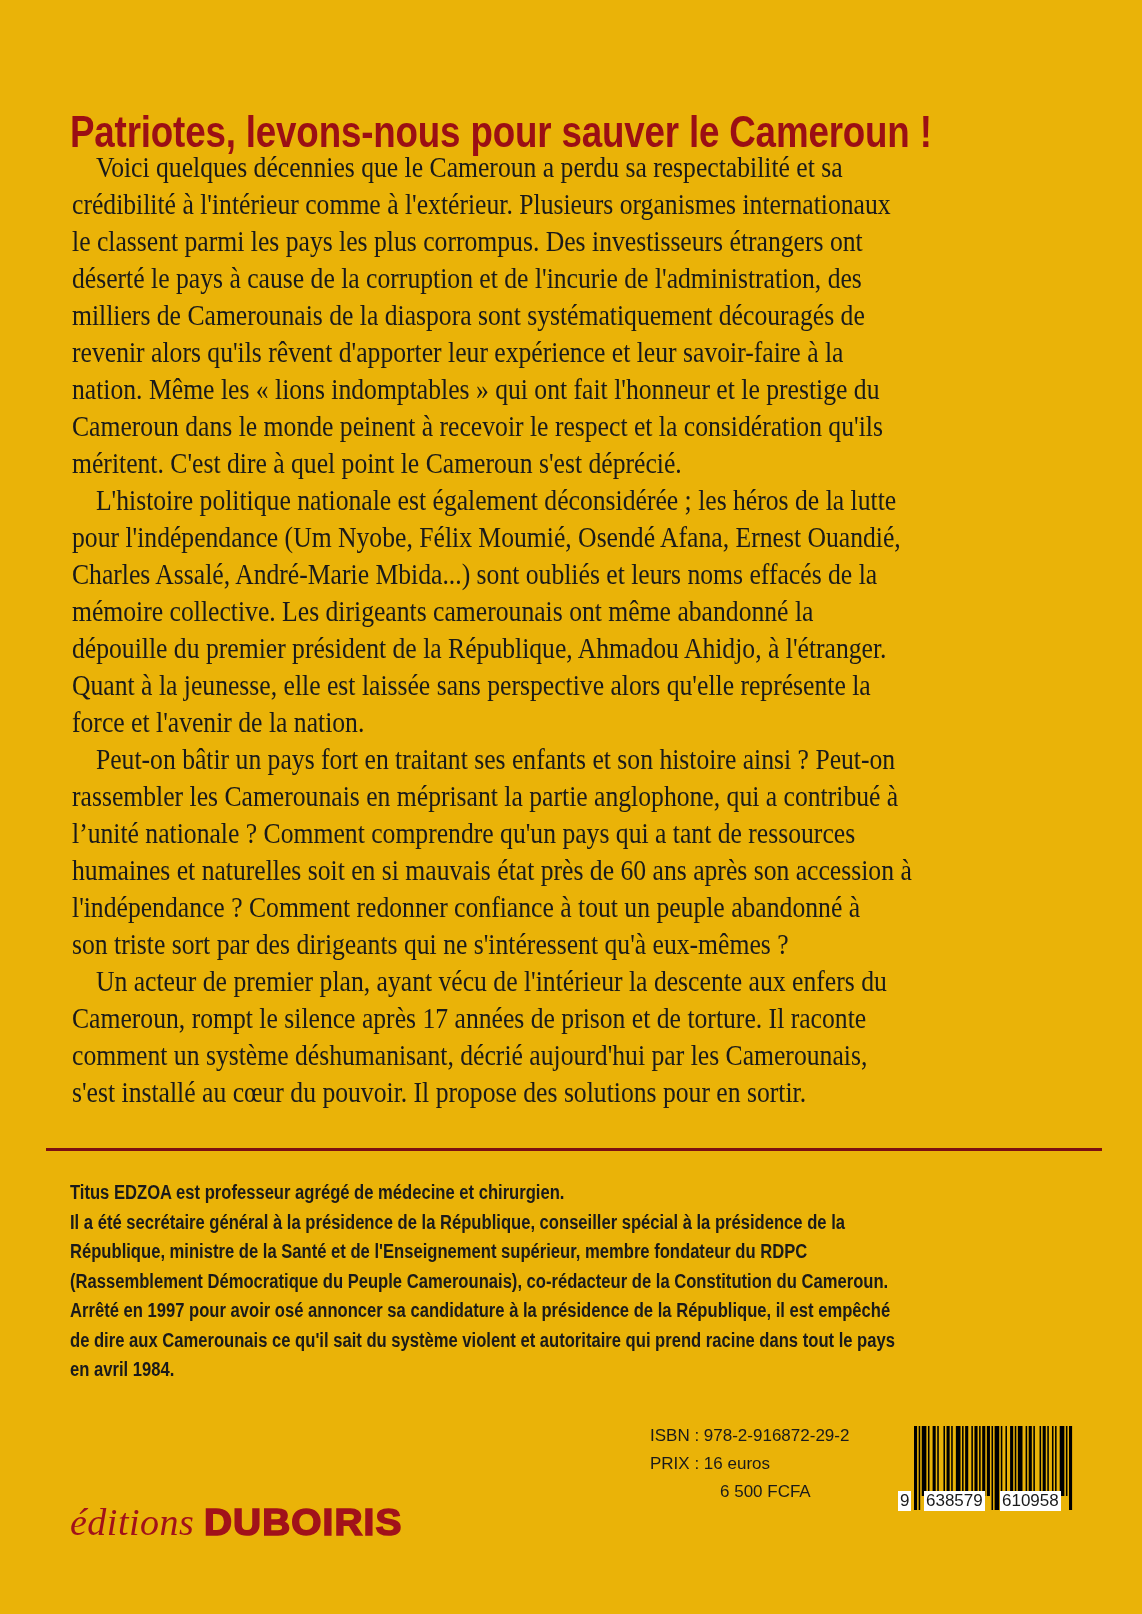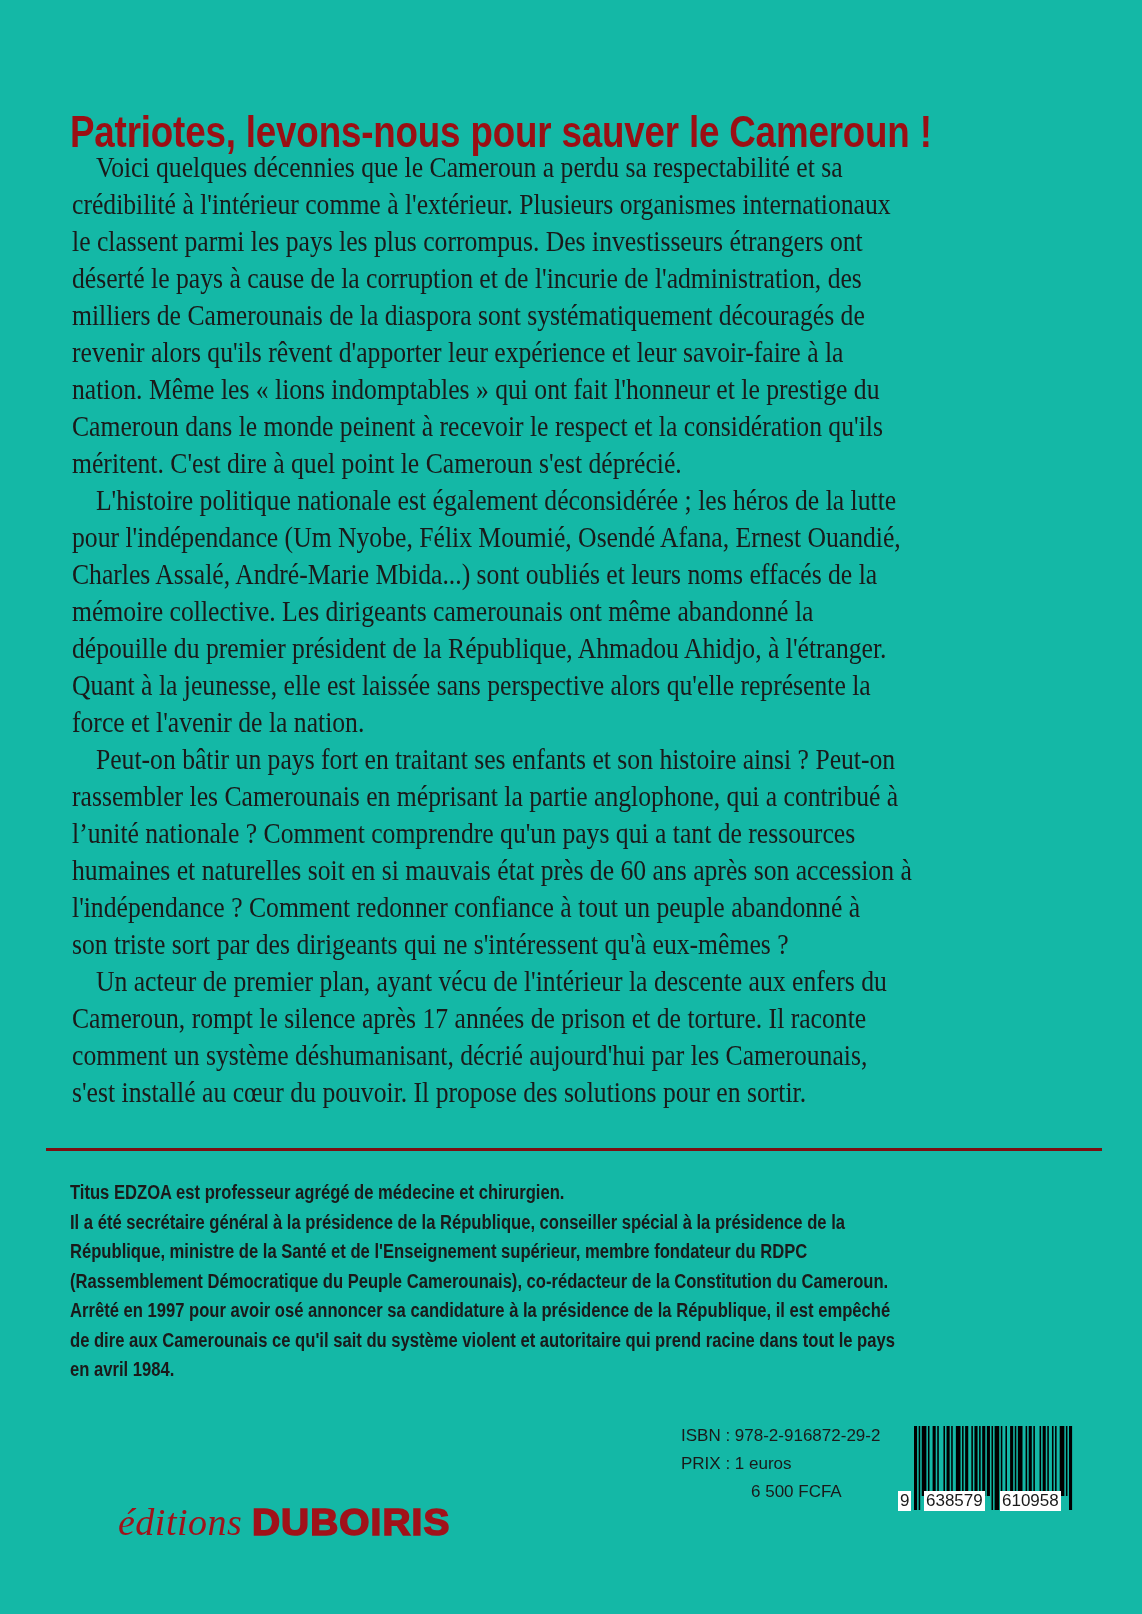--- a/index.html
+++ b/index.html
@@ -1,17 +1,17 @@
 <!DOCTYPE html>
 <html><head>
 <meta charset="utf-8">
 <style>
   html, body { margin: 0; padding: 0; background: #ffffff; }
   body { width: 1142px; height: 1614px; position: relative; overflow: hidden; }
-  .page { position: absolute; left: 0; top: 0; width: 1142px; height: 1614px; background: #14b8a6; }
+  .page { position: absolute; left: 0; top: 0; width: 1142px; height: 1614px; background: #eab308; }
 
   .title {
     position: absolute; left: 70px; top: 78px; width: 1040px;
     font-family: "Liberation Sans", sans-serif; font-weight: bold;
     font-size: 44px; color: #9b0f14; white-space: nowrap;
     transform: scaleX(0.835); transform-origin: left top; letter-spacing: -0.2px;
   }
 
   .body-text {
     position: absolute; left: 72px; top: 148px; width: 1170px;
@@ -28,40 +28,39 @@
 
   .bio {
     position: absolute; left: 70px; top: 1178px; width: 1240px;
     font-family: "Liberation Sans", sans-serif; font-weight: bold;
     font-size: 20px; line-height: 29.5px; color: #1a1a1a;
     transform: scaleX(0.83); transform-origin: left top;
   }
   .bio .line { display: block; white-space: nowrap; height: 29.5px; }
 
   .pricing {
-    position: absolute; left: 681px; top: 1422px;
+    position: absolute; left: 650px; top: 1422px;
     font-family: "Liberation Sans", sans-serif; font-size: 17px; color: #1a1a1a;
     line-height: 28px;
   }
   .pricing .row { display: block; white-space: nowrap; }
   .pricing .fcfa { padding-left: 70px; }
 
   .barcode {
     position: absolute; left: 908px; top: 1424px; width: 168px; height: 96px;
   }
   .barcode svg { display: block; }
   .barcode-digits {
     position: absolute; top: 1491px; font-family: "Liberation Sans", sans-serif;
     font-size: 17px; color: #1a1a1a; background: #ffffff; padding: 0 2px; line-height: 20px;
   }
 
   .logo {
     position: absolute; left: 70px; top: 1500px; white-space: nowrap;
     color: #a1121a;
-    margin-left: 48px;
   }
   .logo .editions {
     font-family: "Liberation Serif", serif; font-style: italic; font-size: 38px;
     letter-spacing: 0.5px; vertical-align: baseline;
   }
   .logo .brand {
     font-family: "Liberation Sans", sans-serif; font-weight: 900; font-size: 37px;
     letter-spacing: 1px; margin-left: 10px; display: inline-block;
     -webkit-text-stroke: 1.6px #a1121a; transform: scaleX(1.05); transform-origin: left center;
   }
@@ -109,21 +108,21 @@
       <span class="line">Il a été secrétaire général à la présidence de la République, conseiller spécial à la présidence de la</span>
       <span class="line">République, ministre de la Santé et de l'Enseignement supérieur, membre fondateur du RDPC</span>
       <span class="line">(Rassemblement Démocratique du Peuple Camerounais), co-rédacteur de la Constitution du Cameroun.</span>
       <span class="line">Arrêté en 1997 pour avoir osé annoncer sa candidature à la présidence de la République, il est empêché</span>
       <span class="line">de dire aux Camerounais ce qu'il sait du système violent et autoritaire qui prend racine dans tout le pays</span>
       <span class="line">en avril 1984.</span>
     </div>
 
   <div class="pricing">
     <span class="row">ISBN : 978-2-916872-29-2</span>
-    <span class="row">PRIX : 1 euros</span>
+    <span class="row">PRIX : 16 euros</span>
     <span class="row fcfa">6 500 FCFA</span>
   </div>
 
   <div class="barcode">
     <svg width="168" height="96" viewBox="0 0 168 96" id="barcode-svg">
         <rect x="6.00" y="2" width="3.10" height="84" fill="#000"></rect>
         <rect x="10.65" y="2" width="1.55" height="84" fill="#000"></rect>
         <rect x="13.75" y="2" width="4.65" height="70" fill="#000"></rect>
         <rect x="19.95" y="2" width="1.55" height="70" fill="#000"></rect>
         <rect x="24.60" y="2" width="3.10" height="70" fill="#000"></rect>

